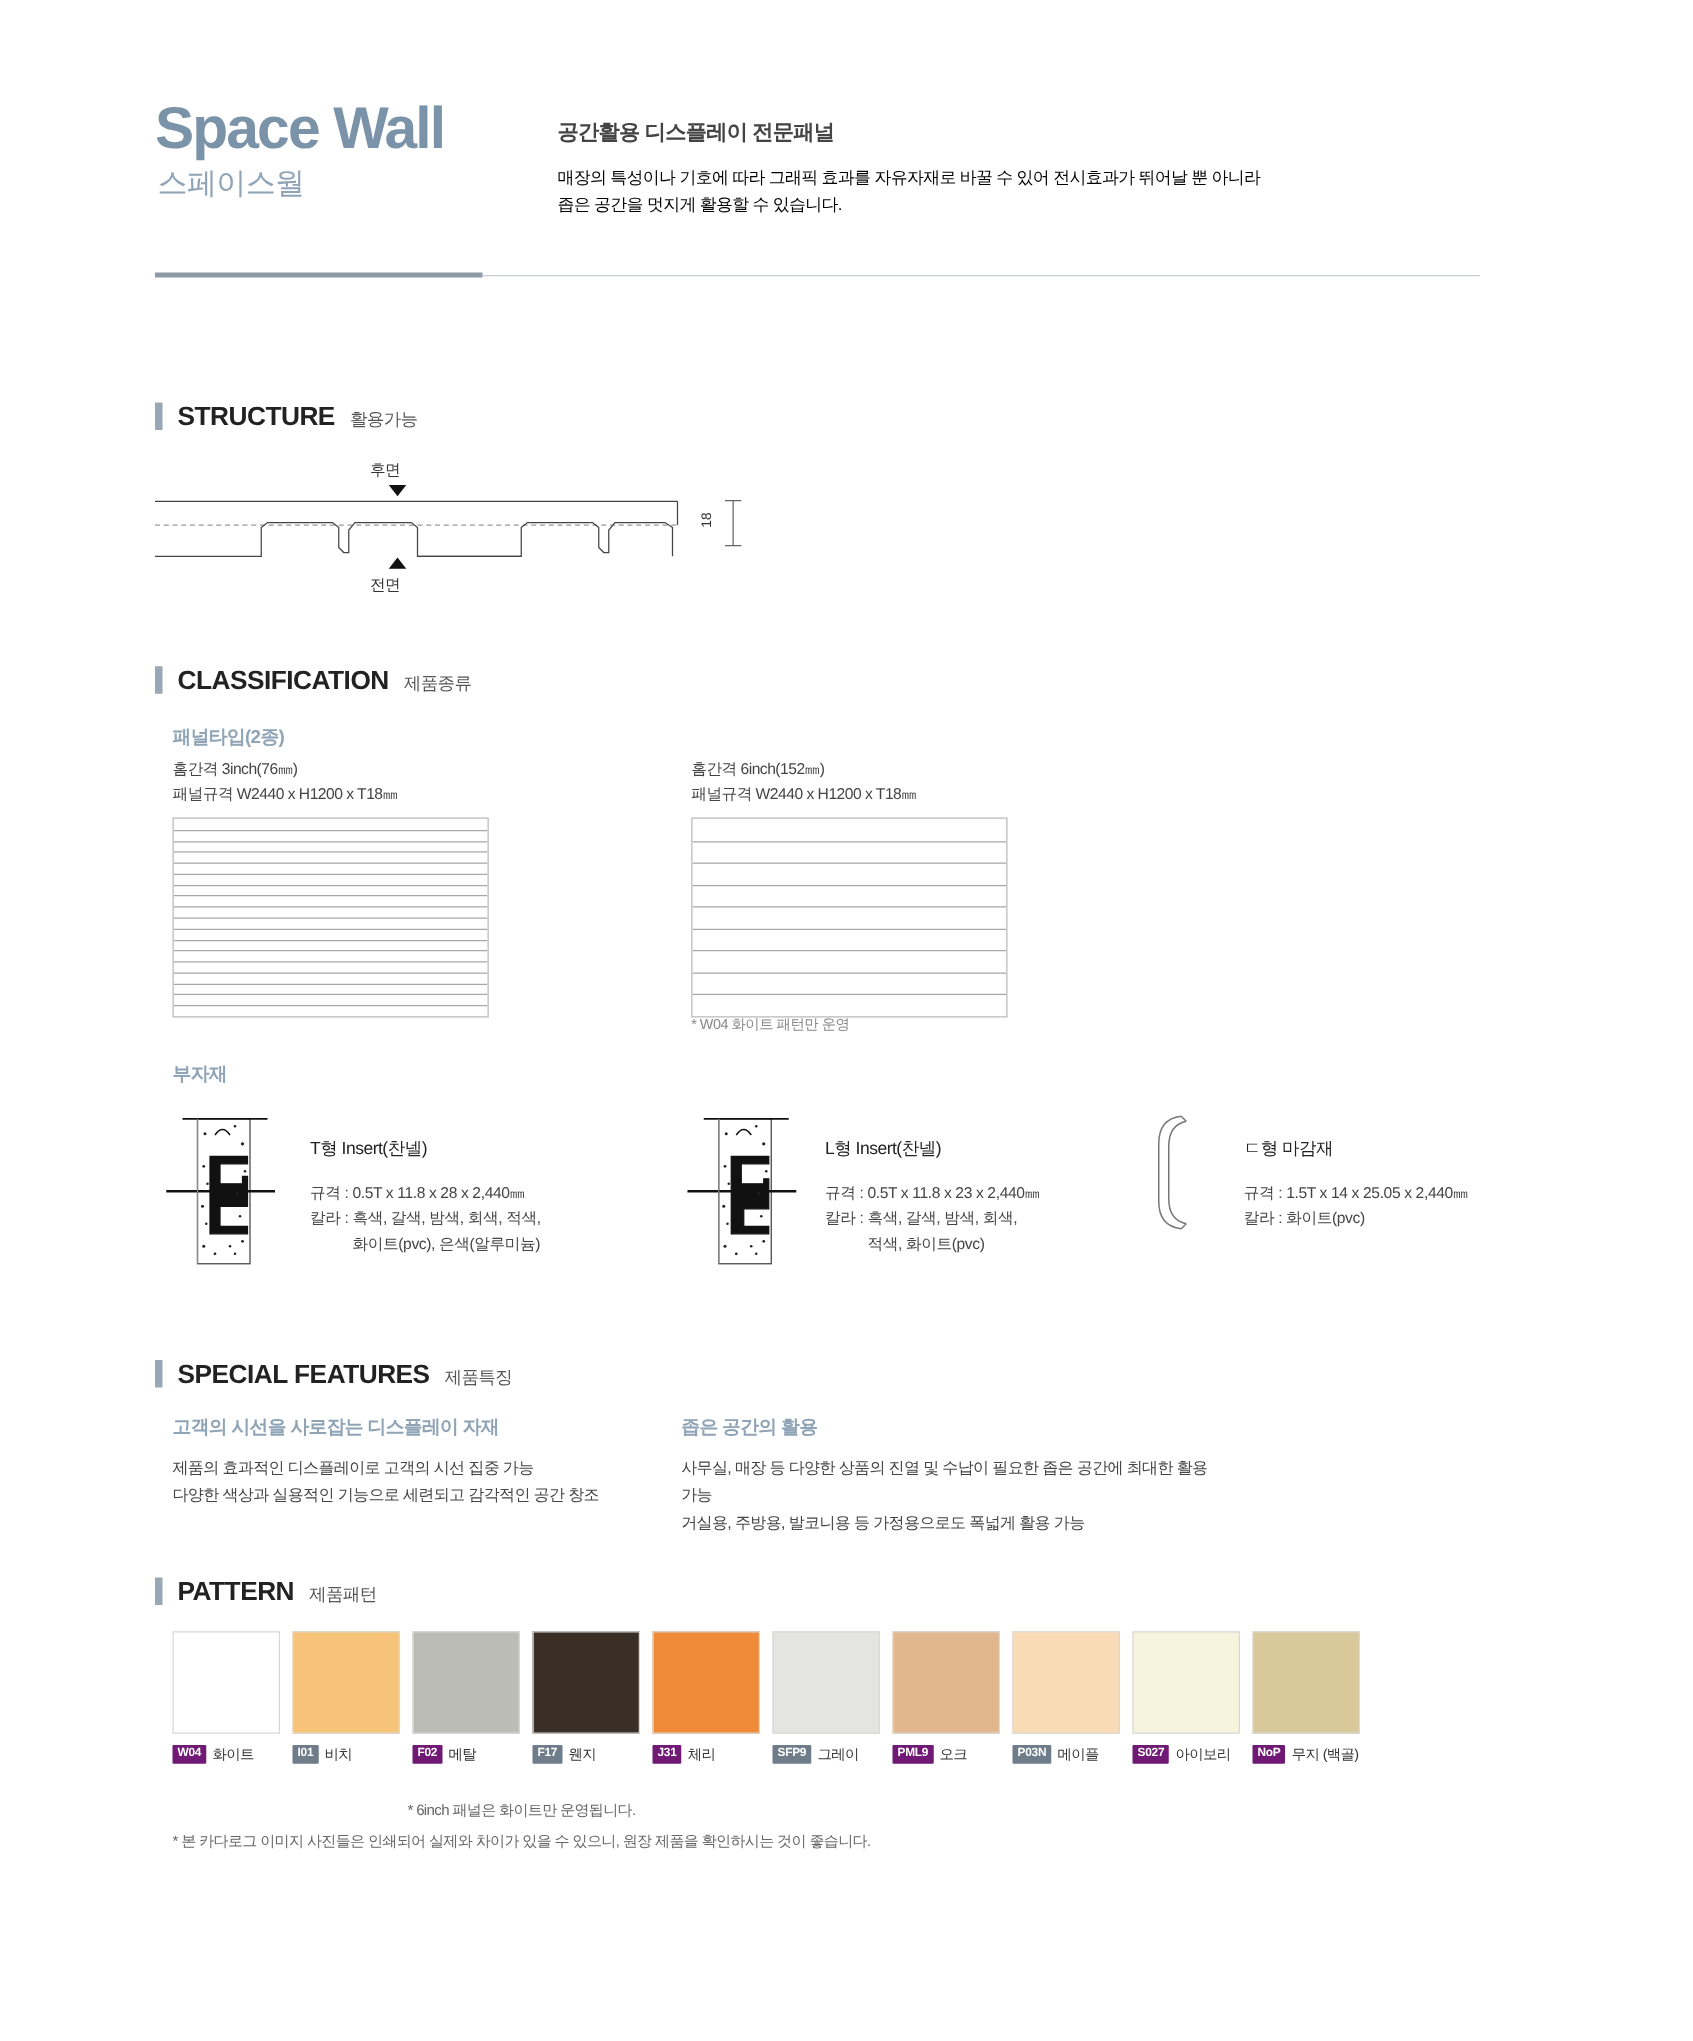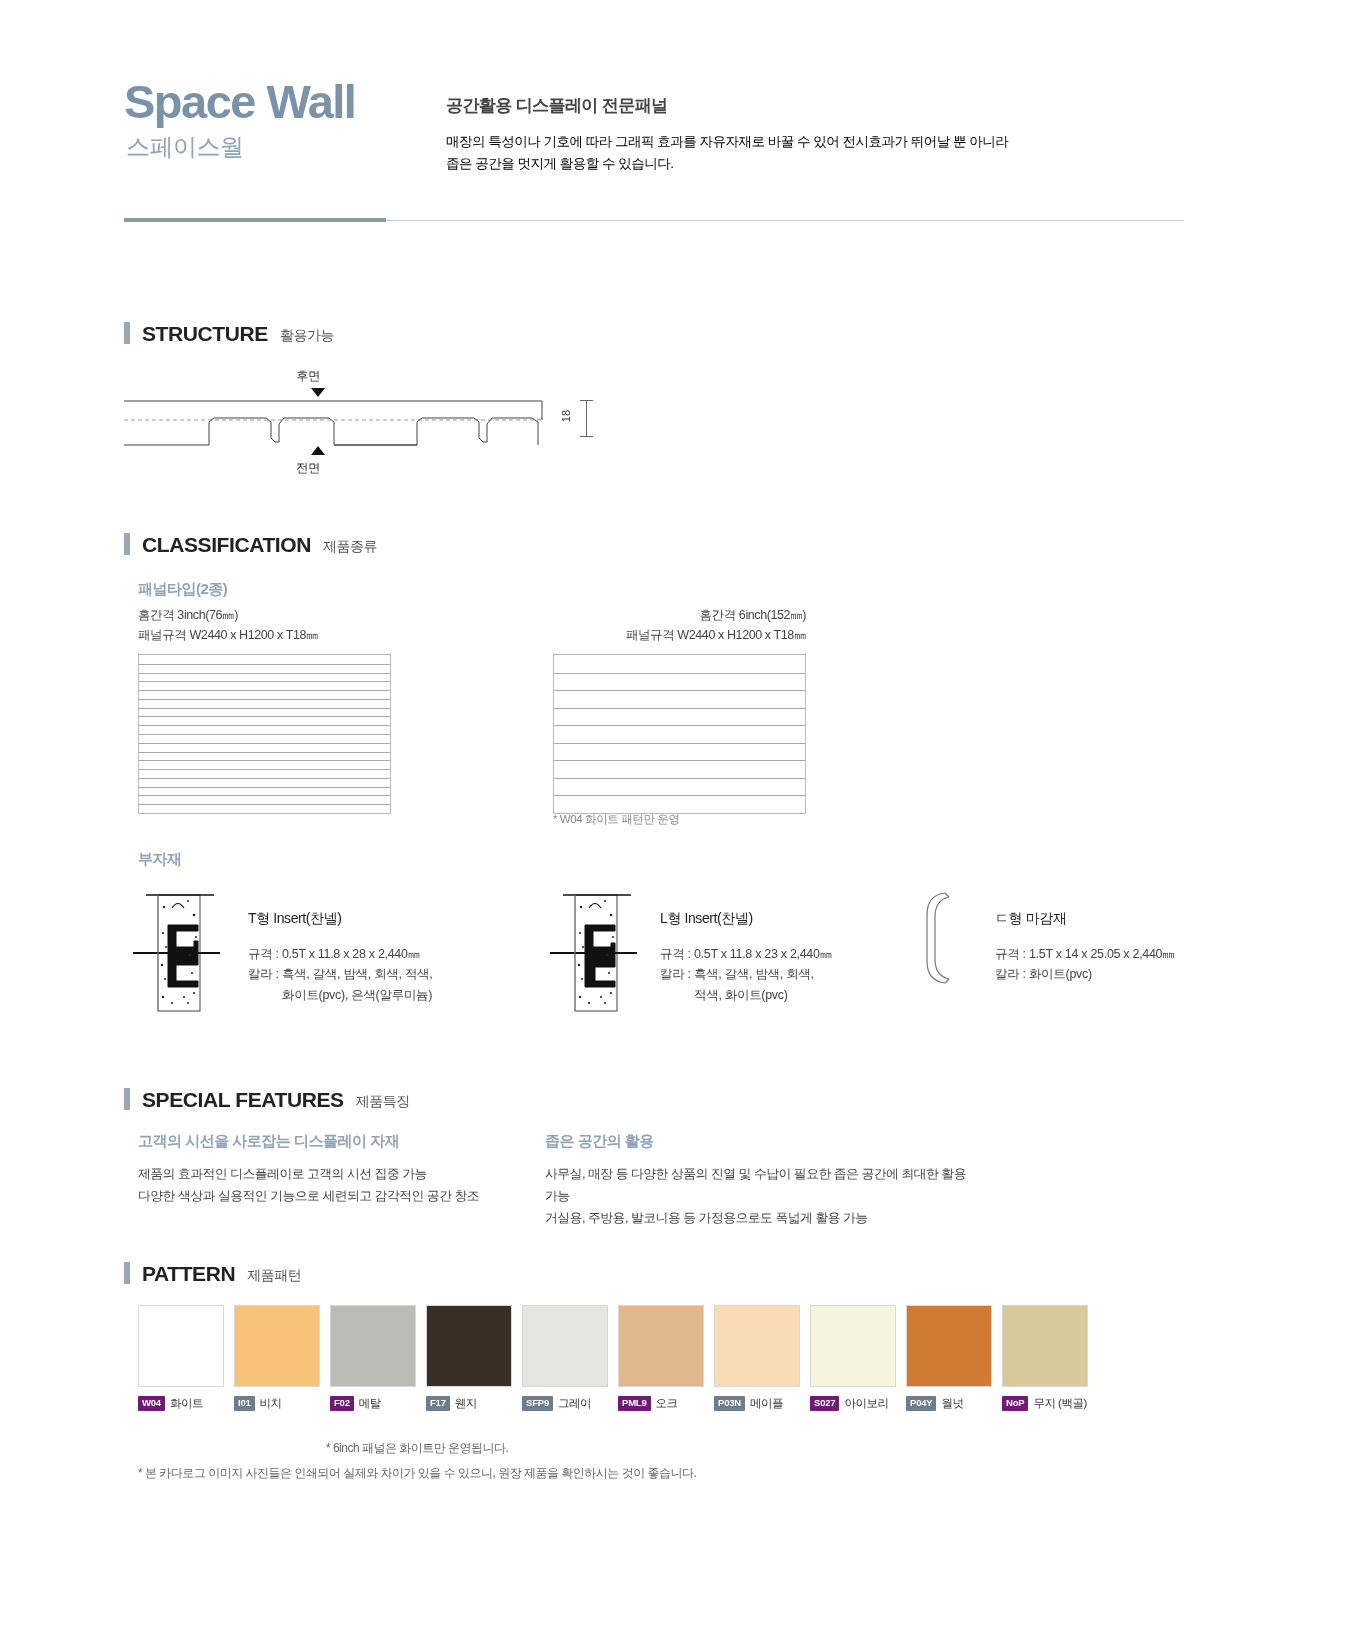--- a/index.html
+++ b/index.html
@@ -86,21 +86,21 @@
 
   
   #classification-head { left: 124px; top: 533px; }
   .sub-label {
     position: absolute; font-size: 15px; color: #8fa4b6;
     font-weight: bold; letter-spacing: -0.5px;
   }
   #panel-type-label { left: 138px; top: 580px; }
   .panel-col { position: absolute; }
   #panel-col-3 { left: 138px; top: 605px; }
-  #panel-col-6 { left: 553px; top: 605px; text-align: right; }
+  #panel-col-6 { left: 553px; top: 605px; }
   .panel-spec { font-size: 12.5px; color: #444; letter-spacing: -0.4px; line-height: 1.6; margin:0; }
   .panel-img { margin-top: 9px; border: 1px solid #b9b9b9; background: #fff; position: relative; overflow: hidden; }
   #panel-img-3 { width: 253px; height: 160px; }
   #panel-img-6 { width: 253px; height: 160px; }
   .groove { position: absolute; left: 0; width: 100%; height: 1px; background: #a8a8a8; }
   .note-6 {
     position: absolute; left: 553px; top: 812px;
     font-size: 11.5px; color: #888; letter-spacing: -0.4px;
   }
 
@@ -371,20 +371,27 @@
       </div>
     </div>
     <div class="swatch">
       <div class="swatch-chip" style="background: rgb(58, 47, 39);"></div>
       <div class="swatch-label">
         <span class="code dark">F17</span>
         <span class="cname">웬지</span>
       </div>
     </div>
     <div class="swatch">
+      <div class="swatch-chip" style="background: rgb(239, 139, 54);"></div>
+      <div class="swatch-label">
+        <span class="code">J31</span>
+        <span class="cname">체리</span>
+      </div>
+    </div>
+    <div class="swatch">
       <div class="swatch-chip" style="background: rgb(228, 228, 224);"></div>
       <div class="swatch-label">
         <span class="code dark">SFP9</span>
         <span class="cname">그레이</span>
       </div>
     </div>
     <div class="swatch">
       <div class="swatch-chip" style="background: rgb(227, 183, 142);"></div>
       <div class="swatch-label">
         <span class="code">PML9</span>
@@ -396,27 +403,20 @@
       <div class="swatch-label">
         <span class="code dark">P03N</span>
         <span class="cname">메이플</span>
       </div>
     </div>
     <div class="swatch">
       <div class="swatch-chip" style="background: rgb(247, 244, 221);"></div>
       <div class="swatch-label">
         <span class="code">S027</span>
         <span class="cname">아이보리</span>
-      </div>
-    </div>
-    <div class="swatch">
-      <div class="swatch-chip" style="background: rgb(207, 122, 51);"></div>
-      <div class="swatch-label">
-        <span class="code dark">P04Y</span>
-        <span class="cname">월넛</span>
       </div>
     </div>
     <div class="swatch">
       <div class="swatch-chip" style="background: rgb(216, 200, 154);"></div>
       <div class="swatch-label">
         <span class="code">NoP</span>
         <span class="cname">무지 (백골)</span>
       </div>
     </div>
   </div>

